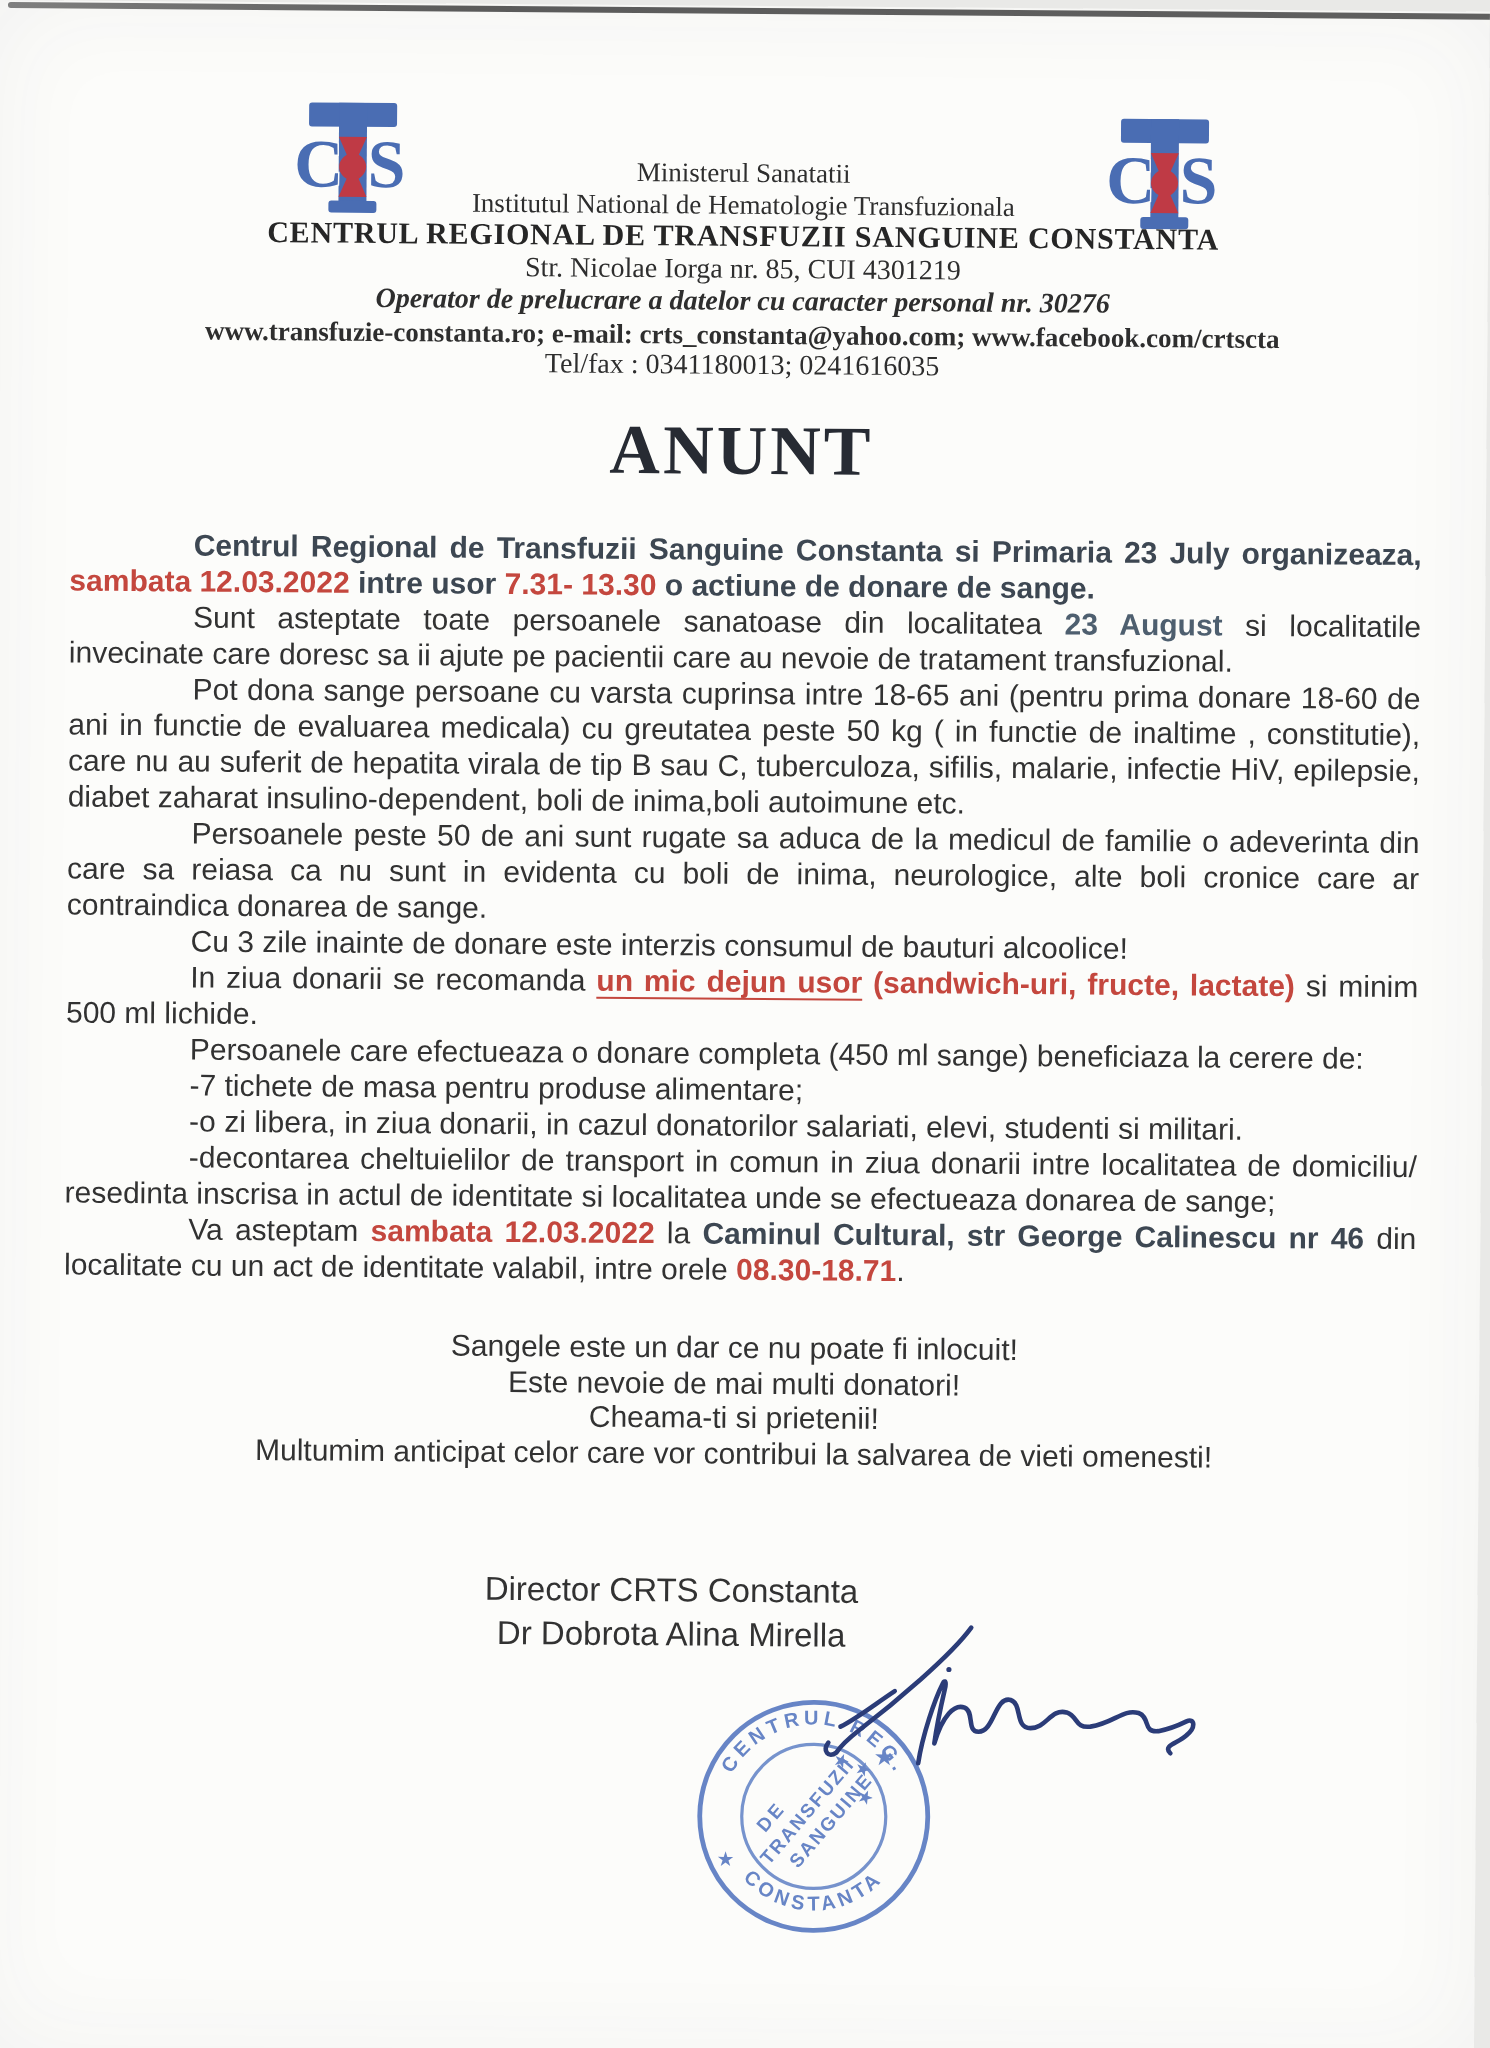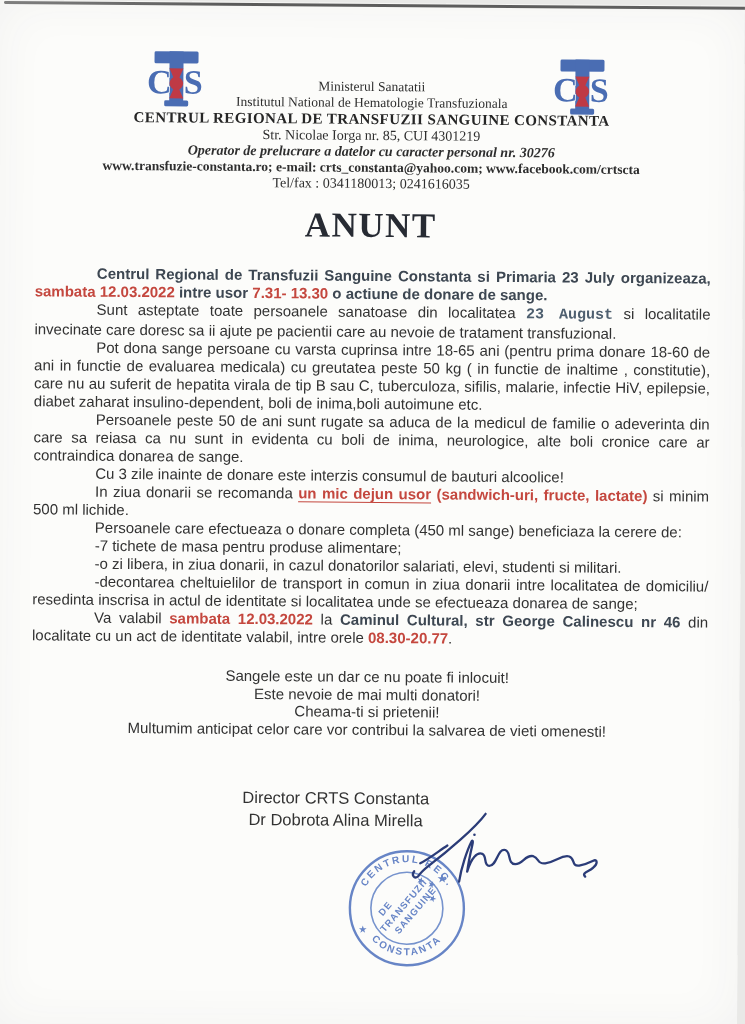--- a/index.html
+++ b/index.html
@@ -44,21 +44,21 @@
   
   .bodytext{
     margin:0 32px 0 37px;
     font-size:15px;line-height:18px;color:#323232;
     text-align:justify;
   }
   .bodytext p{margin:0;text-indent:62px;}
   .bold-navy{font-weight:bold;color:#3d4752;}
   .red{color:#c4473e;}
   .red-b{color:#c4473e;font-weight:bold;}
-  .slate-b{font-weight:bold;color:#4e5f6f;font-family:Liberation Mono, monospace;}
+  .slate-b{font-weight:bold;color:#4e5f6f;}
   .navy-b{font-weight:bold;color:#3d4752;}
   .red-u{
     color:#c4473e;font-weight:bold;
     text-decoration:underline;text-decoration-color:#c4473e;
     text-underline-offset:3px;
   }
   
   .motto{
     margin-top:21px;text-align:center;
     font-size:15px;line-height:17.5px;color:#323232;
@@ -123,21 +123,21 @@
     <p>Cu  3  zile  inainte de donare este interzis consumul de bauturi alcoolice!</p>
 
     <p><span>In  ziua donarii se recomanda </span><span class="red-u">un mic dejun usor</span><span class="red-b"> (sandwich-uri, fructe, lactate)</span><span> si minim 500 ml lichide.</span></p>
 
     <p>Persoanele care efectueaza o donare completa (450 ml sange) beneficiaza la cerere de:</p>
 
     <p>-7 tichete de masa pentru produse alimentare;</p>
     <p>-o zi libera, in ziua donarii, in cazul donatorilor salariati, elevi, studenti si militari.</p>
     <p>-decontarea  cheltuielilor  de  transport  in  comun  in  ziua  donarii  intre  localitatea  de domiciliu/ resedinta inscrisa in actul de identitate si localitatea unde se efectueaza donarea de sange;</p>
 
-    <p><span>Va  valabil </span><span class="red-b">sambata 12.03.2022</span><span> la </span><span class="navy-b">Caminul Cultural, str George Calinescu nr 46</span><span> din localitate cu un  act de  identitate  valabil, intre  orele </span><span class="red-b">08.30-20.77</span><span>.</span></p>
+    <p><span>Va  asteptam </span><span class="red-b">sambata 12.03.2022</span><span> la </span><span class="navy-b">Caminul Cultural, str George Calinescu nr 46</span><span> din localitate cu un  act de  identitate  valabil, intre  orele </span><span class="red-b">08.30-18.71</span><span>.</span></p>
   </main>
 
   <div class="motto">
     <div>Sangele este un dar ce nu poate fi inlocuit!</div>
     <div>Este nevoie de mai multi donatori!</div>
     <div>Cheama-ti si prietenii!</div>
     <div>Multumim  anticipat  celor  care vor contribui  la  salvarea  de  vieti  omenesti!</div>
   </div>
 
   <div class="sig">

